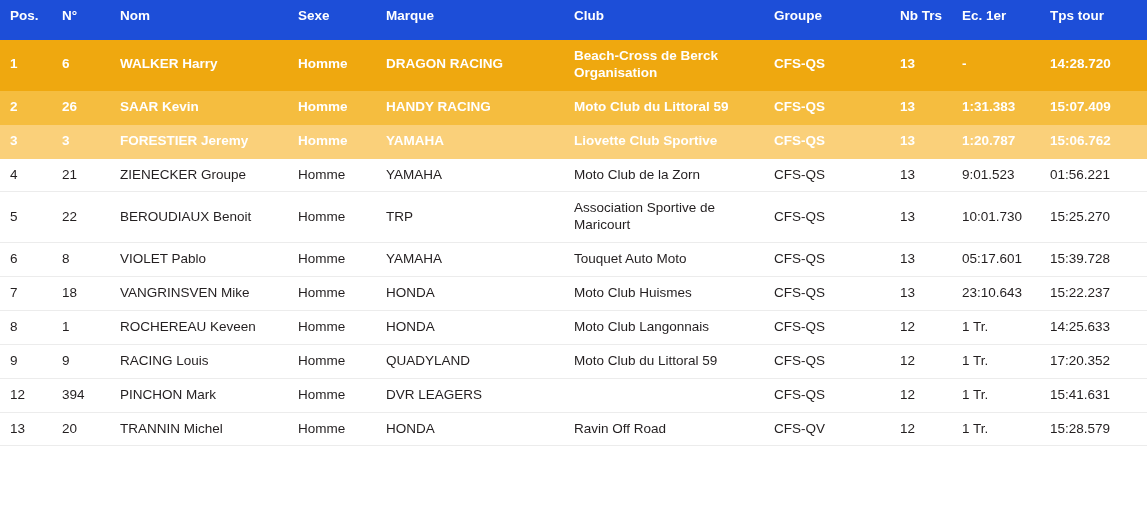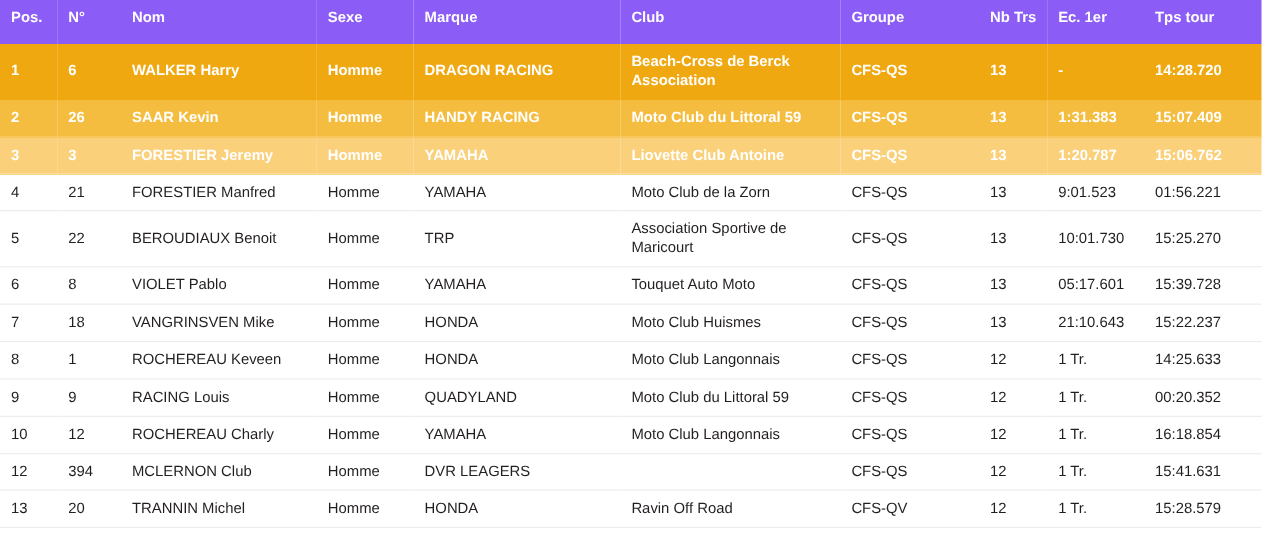--- a/index.html
+++ b/index.html
@@ -24,21 +24,21 @@
   table.results col.c-nom    { width: 178px; }
   table.results col.c-sexe   { width: 88px; }
   table.results col.c-marque { width: 188px; }
   table.results col.c-club   { width: 200px; }
   table.results col.c-groupe { width: 126px; }
   table.results col.c-trs    { width: 62px; }
   table.results col.c-ec     { width: 88px; }
   table.results col.c-tps    { width: 107px; }
 
   thead th {
-    background: #8b5cf6;
+    background: #1d4ed8;
     color: #ffffff;
     font-weight: bold;
     font-size: 13.5px;
     text-align: left;
     padding: 8px 10px 9px 10px;
     vertical-align: top;
     line-height: 1.15;
     height: 40px;
     box-sizing: border-box;
   }
@@ -102,21 +102,21 @@
       <th>Tps tour</th>
     </tr>
   </thead>
   <tbody id="results-body">
       <tr class="rank-1">
         <td>1</td>
         <td>6</td>
         <td class="wrap2">WALKER Harry</td>
         <td>Homme</td>
         <td class="wrap2">DRAGON RACING</td>
-        <td class="wrap2">Beach-Cross de Berck Association</td>
+        <td class="wrap2">Beach-Cross de Berck Organisation</td>
         <td>CFS-QS</td>
         <td>13</td>
         <td>-</td>
         <td>14:28.720</td>
       </tr>
       <tr class="rank-2">
         <td>2</td>
         <td>26</td>
         <td class="wrap2">SAAR Kevin</td>
         <td>Homme</td>
@@ -126,30 +126,30 @@
         <td>13</td>
         <td>1:31.383</td>
         <td>15:07.409</td>
       </tr>
       <tr class="rank-3">
         <td>3</td>
         <td>3</td>
         <td class="wrap2">FORESTIER Jeremy</td>
         <td>Homme</td>
         <td class="wrap2">YAMAHA</td>
-        <td class="wrap2">Liovette Club Antoine</td>
+        <td class="wrap2">Liovette Club Sportive</td>
         <td>CFS-QS</td>
         <td>13</td>
         <td>1:20.787</td>
         <td>15:06.762</td>
       </tr>
       <tr class="plain">
         <td>4</td>
         <td>21</td>
-        <td class="wrap2">FORESTIER Manfred</td>
+        <td class="wrap2">ZIENECKER Groupe</td>
         <td>Homme</td>
         <td class="wrap2">YAMAHA</td>
         <td class="wrap2">Moto Club de la Zorn</td>
         <td>CFS-QS</td>
         <td>13</td>
         <td>9:01.523</td>
         <td>01:56.221</td>
       </tr>
       <tr class="plain">
         <td>5</td>
@@ -177,21 +177,21 @@
       </tr>
       <tr class="plain">
         <td>7</td>
         <td>18</td>
         <td class="wrap2">VANGRINSVEN Mike</td>
         <td>Homme</td>
         <td class="wrap2">HONDA</td>
         <td class="wrap2">Moto Club Huismes</td>
         <td>CFS-QS</td>
         <td>13</td>
-        <td>21:10.643</td>
+        <td>23:10.643</td>
         <td>15:22.237</td>
       </tr>
       <tr class="plain">
         <td>8</td>
         <td>1</td>
         <td class="wrap2">ROCHEREAU Keveen</td>
         <td>Homme</td>
         <td class="wrap2">HONDA</td>
         <td class="wrap2">Moto Club Langonnais</td>
         <td>CFS-QS</td>
@@ -202,38 +202,26 @@
       <tr class="plain">
         <td>9</td>
         <td>9</td>
         <td class="wrap2">RACING Louis</td>
         <td>Homme</td>
         <td class="wrap2">QUADYLAND</td>
         <td class="wrap2">Moto Club du Littoral 59</td>
         <td>CFS-QS</td>
         <td>12</td>
         <td>1 Tr.</td>
-        <td>00:20.352</td>
-      </tr>
-      <tr class="plain">
-        <td>10</td>
-        <td>12</td>
-        <td class="wrap2">ROCHEREAU Charly</td>
-        <td>Homme</td>
-        <td class="wrap2">YAMAHA</td>
-        <td class="wrap2">Moto Club Langonnais</td>
-        <td>CFS-QS</td>
-        <td>12</td>
-        <td>1 Tr.</td>
-        <td>16:18.854</td>
+        <td>17:20.352</td>
       </tr>
       <tr class="plain">
         <td>12</td>
         <td>394</td>
-        <td class="wrap2">MCLERNON Club</td>
+        <td class="wrap2">PINCHON Mark</td>
         <td>Homme</td>
         <td class="wrap2">DVR LEAGERS</td>
         <td class="wrap2"></td>
         <td>CFS-QS</td>
         <td>12</td>
         <td>1 Tr.</td>
         <td>15:41.631</td>
       </tr>
       <tr class="plain">
         <td>13</td>

